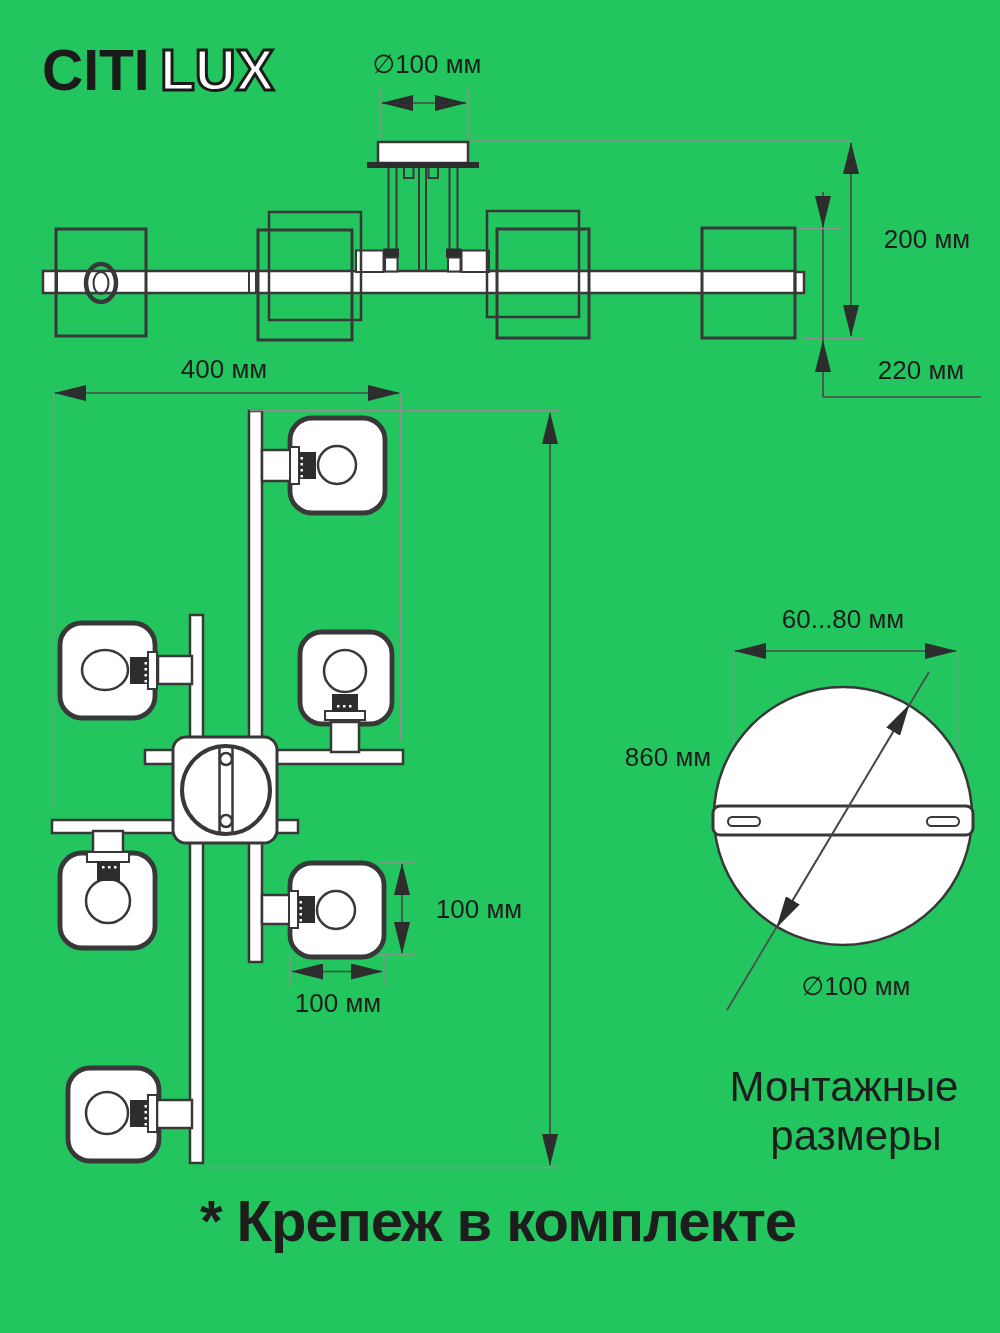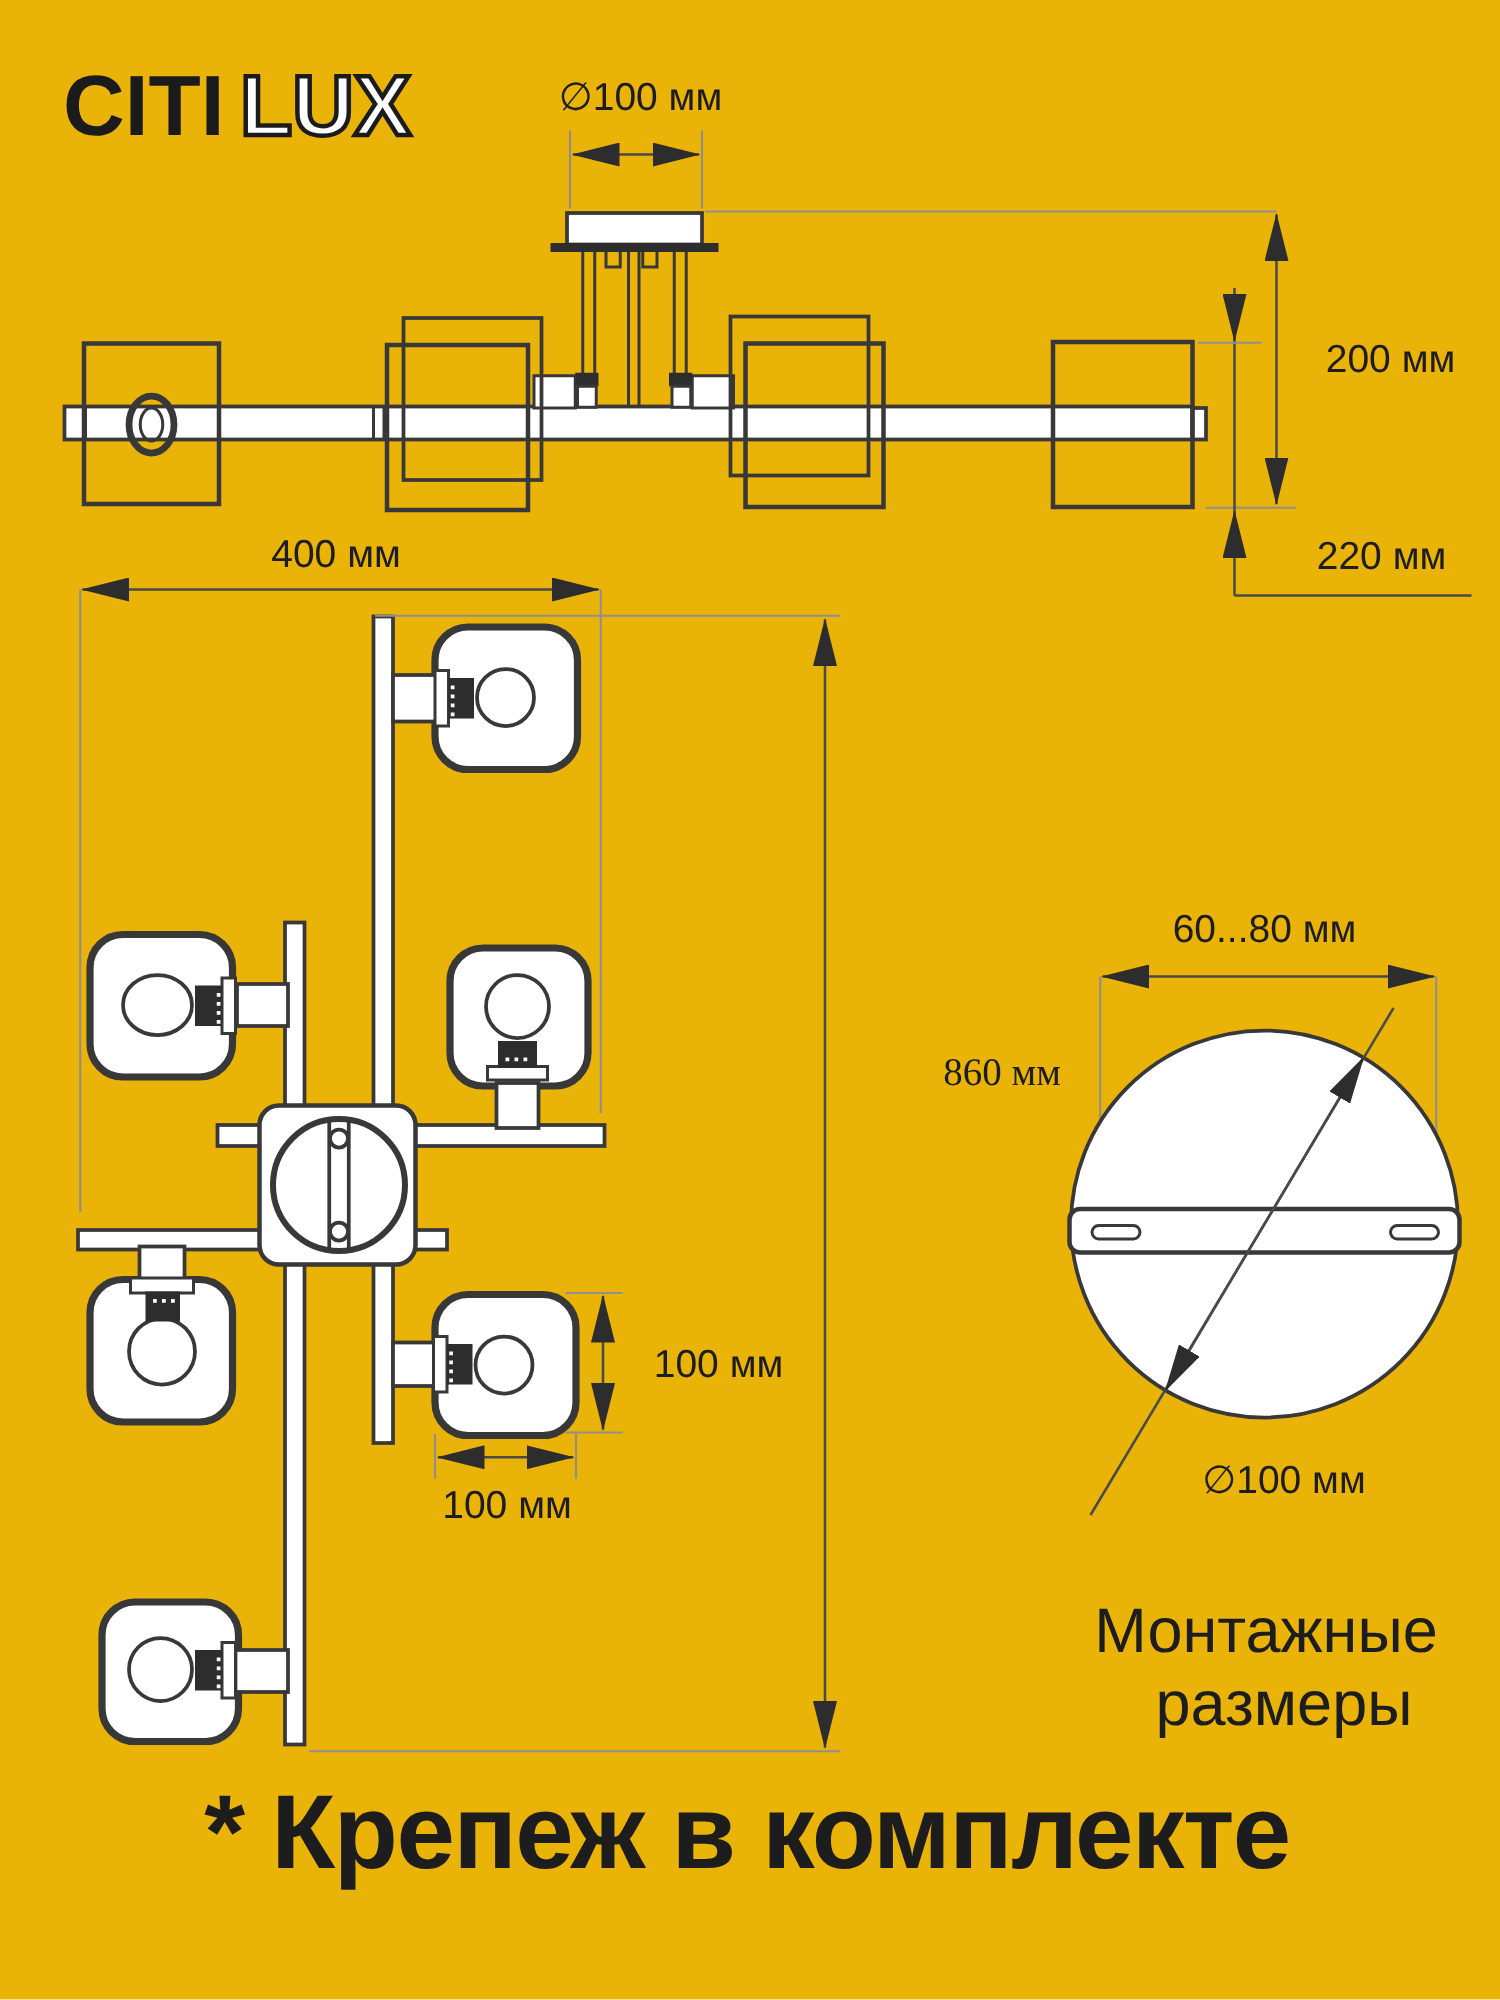--- a/index.html
+++ b/index.html
@@ -1,26 +1,26 @@
 <!DOCTYPE html>
 <html><head>
 <meta charset="utf-8">
 <style>
   html,body{margin:0;padding:0;background:#ffffff;}
   .canvas{
-    position:relative;width:1000px;height:1333px;background:#eab308;overflow:hidden;
+    position:relative;width:1000px;height:1333px;background:#22c55e;overflow:hidden;
     font-family:"Liberation Sans", sans-serif;color:#1d1d1d;
   }
   .canvas svg{position:absolute;left:0;top:0;}
   .lbl{
     position:absolute;transform:translate(-50%,-50%);white-space:nowrap;
     font-size:26px;line-height:1;color:#1d1d1d;letter-spacing:0px;
   }
   .lbl.caption{font-size:42px;}
-  .lbl.footnote{font-size:70px;font-weight:bold;letter-spacing:-1px;}
+  .lbl.footnote{font-size:58px;font-weight:bold;letter-spacing:-1px;}
   
   .ln{stroke:#383838;fill:none;}
   .fw{fill:#ffffff;stroke:#383838;}
   .w2{stroke-width:2px;}
   .w25{stroke-width:2.5px;}
   .w3{stroke-width:3px;}
   .w5{stroke-width:4.8px;}
   .ext{stroke:#8f8f8f;stroke-width:1.4px;fill:none;}
   .dim{stroke:#4a4a4a;stroke-width:1.7px;fill:none;}
   .dk{fill:#2d2d2d;stroke:none;}
@@ -249,21 +249,21 @@
       <text x="42" y="90" fill="#1b1b1b">CITI</text>
       <text x="160" y="90" fill="#ffffff" stroke="#1b1b1b" stroke-width="3">LUX</text>
     </g>
   </svg>
 
   <div class="lbl" style="left:427px;top:64px;">∅100 мм</div>
   <div class="lbl" style="left:927px;top:239px;">200 мм</div>
   <div class="lbl" style="left:921px;top:370px;">220 мм</div>
 
   <div class="lbl" style="left:224px;top:369px;">400 мм</div>
-  <div class="lbl" style="left:668px;top:715px;font-family:Liberation Serif, serif;">860 мм</div>
+  <div class="lbl" style="left:668px;top:757px;">860 мм</div>
   <div class="lbl" style="left:479px;top:909px;">100 мм</div>
   <div class="lbl" style="left:338px;top:1003px;">100 мм</div>
 
   <div class="lbl" style="left:843px;top:619px;">60...80 мм</div>
   <div class="lbl" style="left:856px;top:986px;">∅100 мм</div>
 
   <div class="lbl caption" style="left:844px;top:1087px;">Монтажные</div>
   <div class="lbl caption" style="left:844px;top:1136px;margin-left:12px;">размеры</div>
 
   <div class="lbl footnote" style="left:498px;top:1221px;">* Крепеж в комплекте</div>

